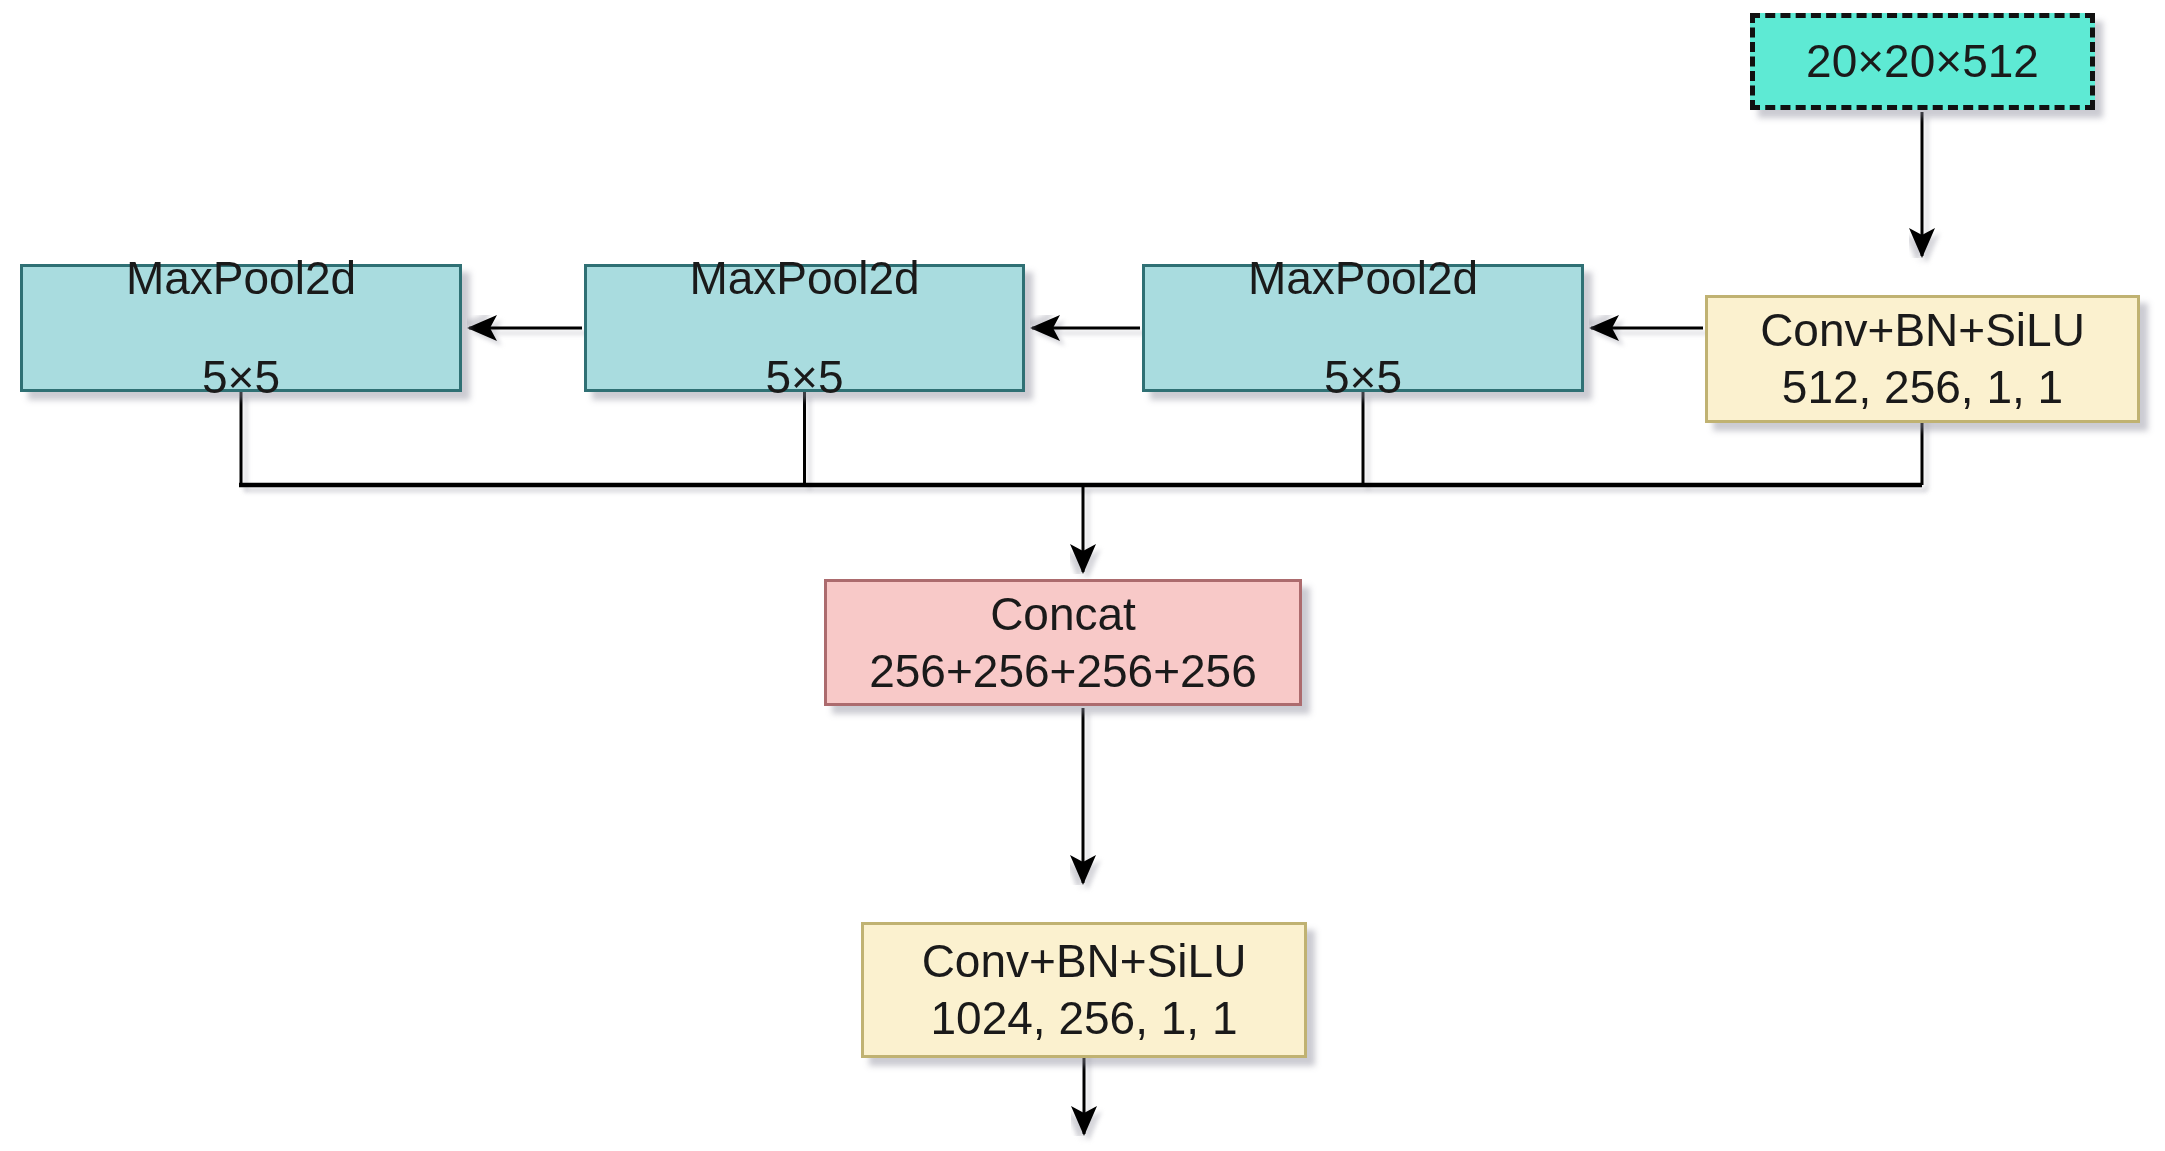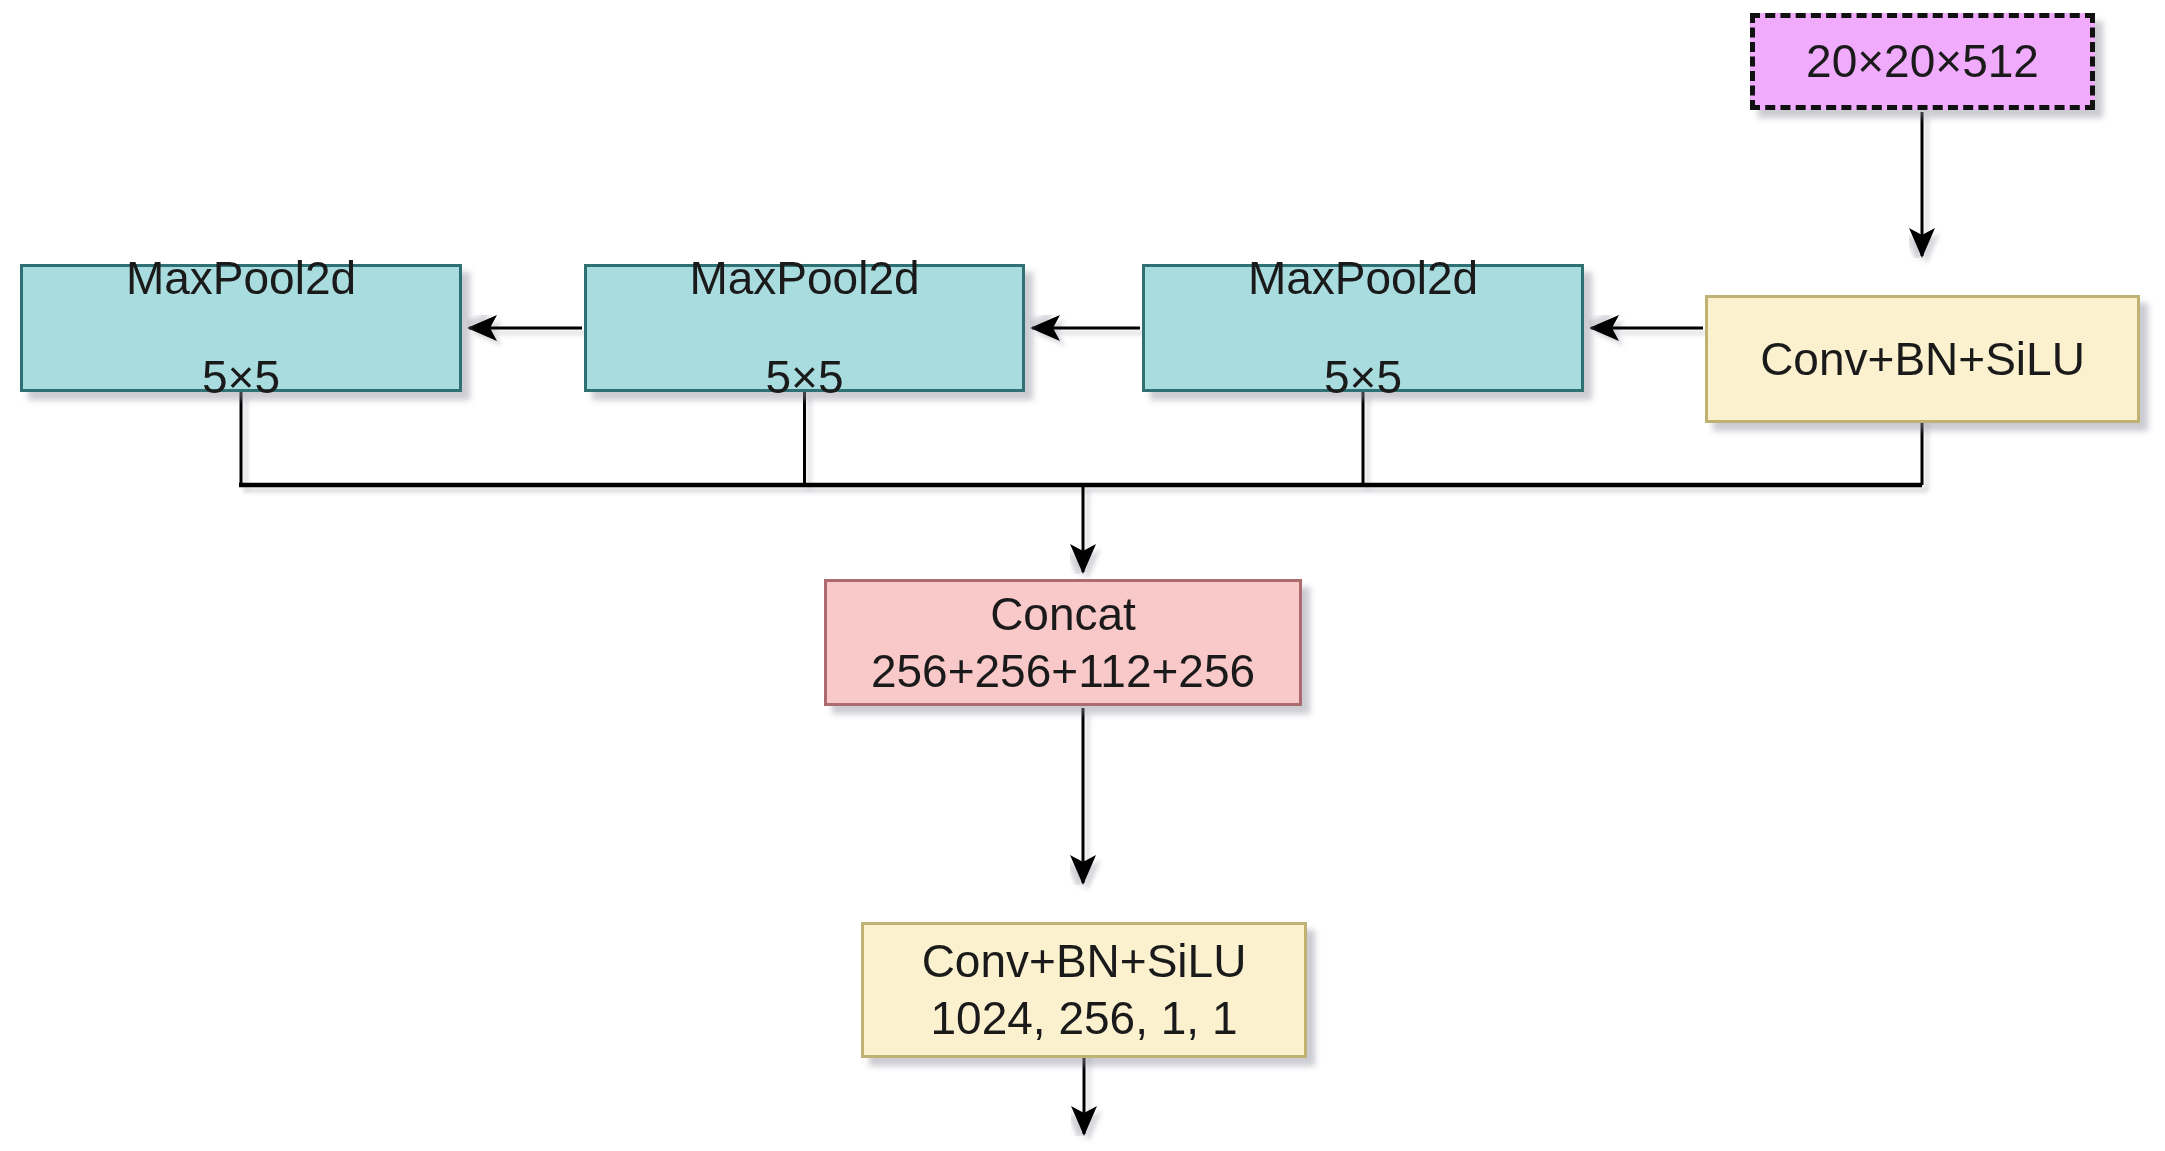--- a/index.html
+++ b/index.html
@@ -35,21 +35,21 @@
     text-align: center;
     font-size: 46px;
     line-height: 57px;
     color: #1a1a1a;
     box-shadow: 8px 8px 6px rgba(140,140,155,0.45);
   }
   .node span { white-space: nowrap; }
   .n-input {
     left: 1750px; top: 13px; width: 345px; height: 97px;
     border: 5px dashed #111111;
-    background: #f0abfc;
+    background: #5eead4;
   }
   .n-conv {
     background: var(--conv-fill, #FBF1CF);
     border: 3px solid var(--conv-stroke, #C0B272);
     margin-top: 32px;
   }
   .n-conv-top  { left: 1705px; top: 263px; width: 435px; height: 128px; }
   .n-conv-bottom { left: 861px; top: 890px; width: 446px; height: 136px; }
   .n-maxpool {
     background: var(--maxpool-fill, #A9DCDF);
@@ -98,40 +98,41 @@
 
     <path d="M1084 1028 L1084 1134" stroke="#000000" stroke-width="3" fill="none" marker-end="url(#ah)"></path>
   </svg>
 
   <div class="node n-input">
     <span>20×20×512</span>
   </div>
 
   <div class="node n-conv n-conv-top">
     <span>Conv+BN+SiLU</span>
+    <span>512, 256, 1, 1</span>
   </div>
 
   <div class="node n-maxpool n-mp-right">
     <span>MaxPool2d</span>
     <span>5×5</span>
   </div>
 
   <div class="node n-maxpool n-mp-middle">
     <span>MaxPool2d</span>
     <span>5×5</span>
   </div>
 
   <div class="node n-maxpool n-mp-left">
     <span>MaxPool2d</span>
     <span>5×5</span>
   </div>
 
   <div class="node n-concat">
     <span>Concat</span>
-    <span>256+256+112+256</span>
+    <span>256+256+256+256</span>
   </div>
 
   <div class="node n-conv n-conv-bottom">
     <span>Conv+BN+SiLU</span>
     <span>1024, 256, 1, 1</span>
   </div>
 
 </div>
 
 </body></html>

